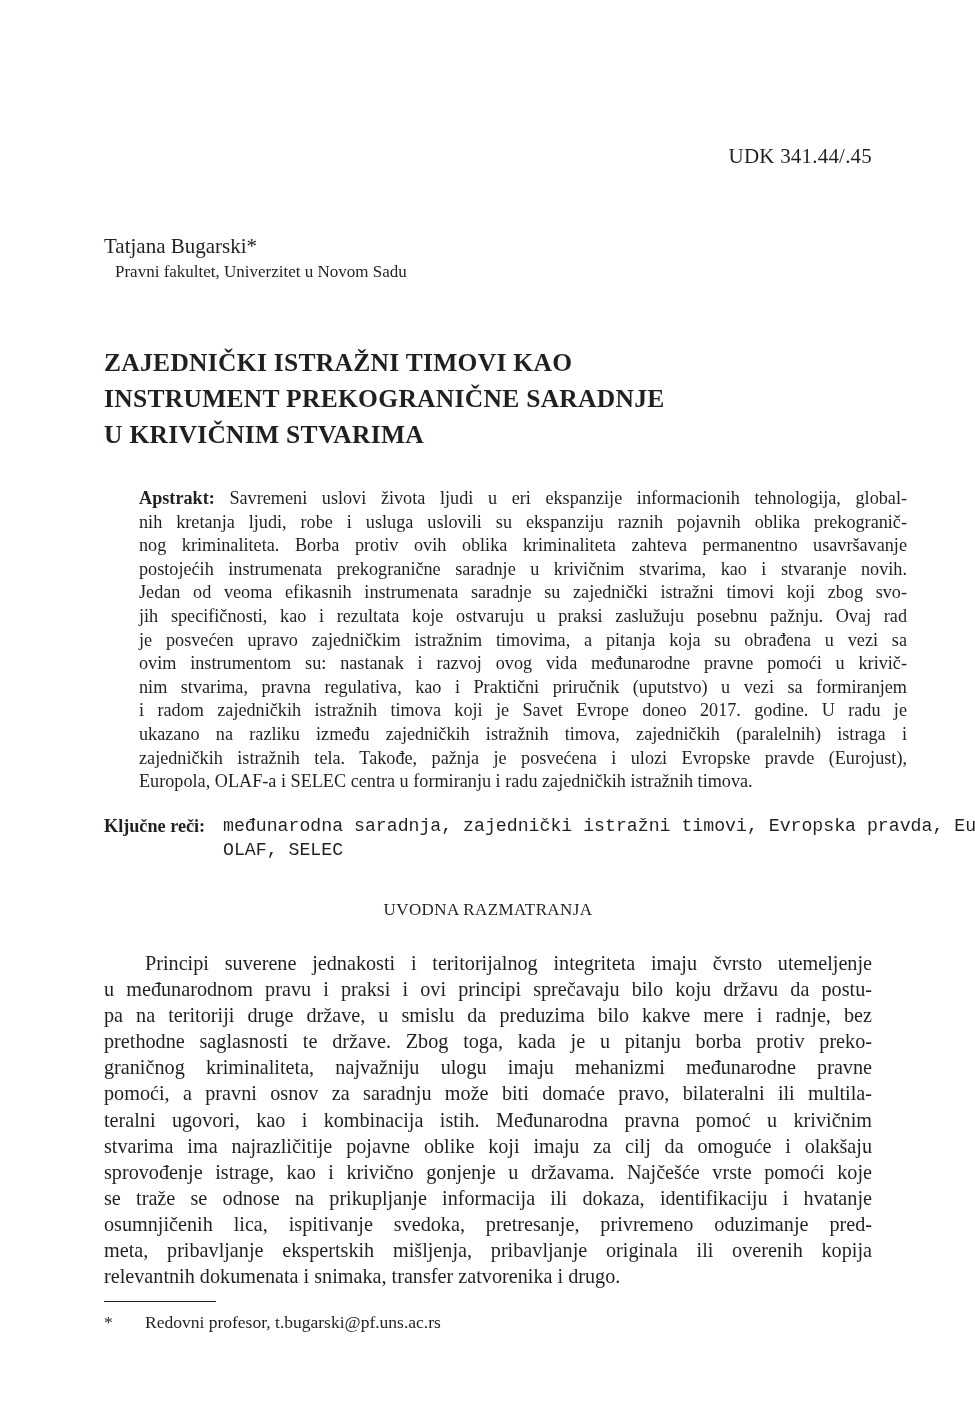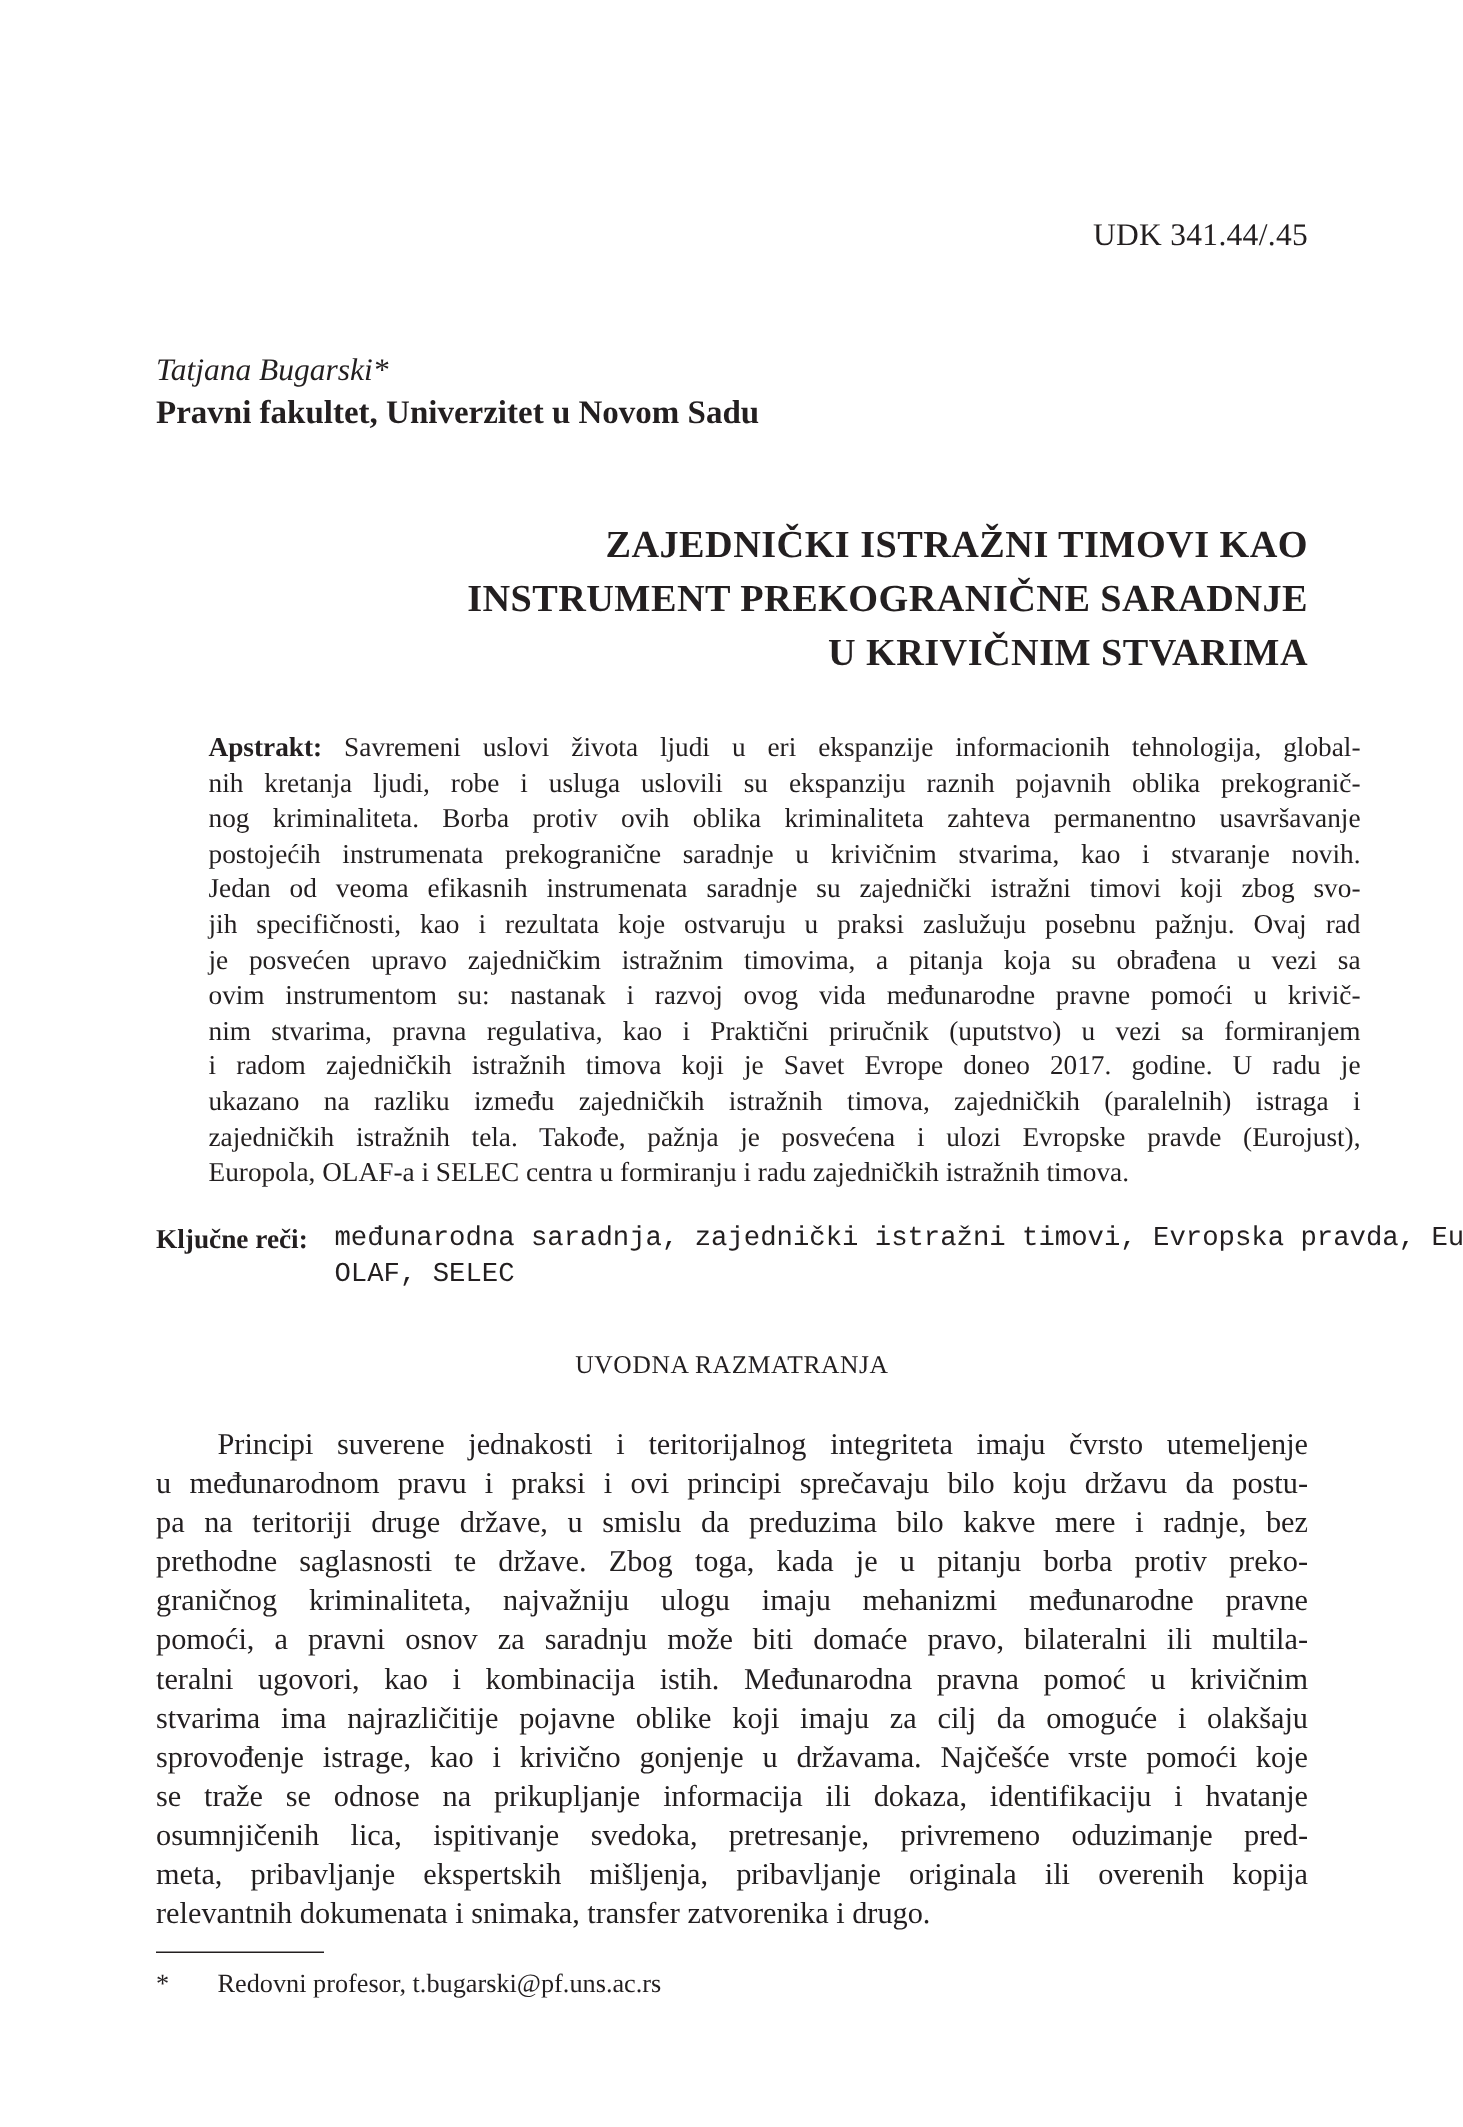--- a/index.html
+++ b/index.html
@@ -8,30 +8,29 @@
     font-family: "Liberation Serif", "DejaVu Serif", serif;
     color: #231f20;
   }
   .page { position: absolute; left: 0; top: 0; width: 975px; height: 1418px; }
   .udk {
     position: absolute; right: 103px; top: 144px;
     font-size: 21px; letter-spacing: 0.2px;
   }
   .author {
     position: absolute; left: 104px; top: 234px;
-    font-size: 21px; font-style: italic; text-align: center;
+    font-size: 21px;  text-align: center;
   }
   .affiliation {
-    position: absolute; left: 104px; top: 262px;
-    font-size: 22px;
-    font-weight: bold;
+    position: absolute; left: 115px; top: 262px;
+    font-size: 17px;
   }
   .title {
     position: absolute; left: 104px; width: 768px; top: 345px;
-    text-align: right; font-weight: bold; font-size: 25.5px;
+    text-align: left; font-weight: bold; font-size: 25.5px;
     line-height: 36px; letter-spacing: 0.3px;
   }
   .title div { white-space: nowrap; }
   .abstract {
     position: absolute; left: 104px; width: 768px; top: 487px;
     font-size: 18.2px; line-height: 23.6px; margin-left: 35px;
   }
   .line {
     display: block; text-align: justify; text-align-last: justify;
     white-space: nowrap; height: 23.6px; overflow: visible;

